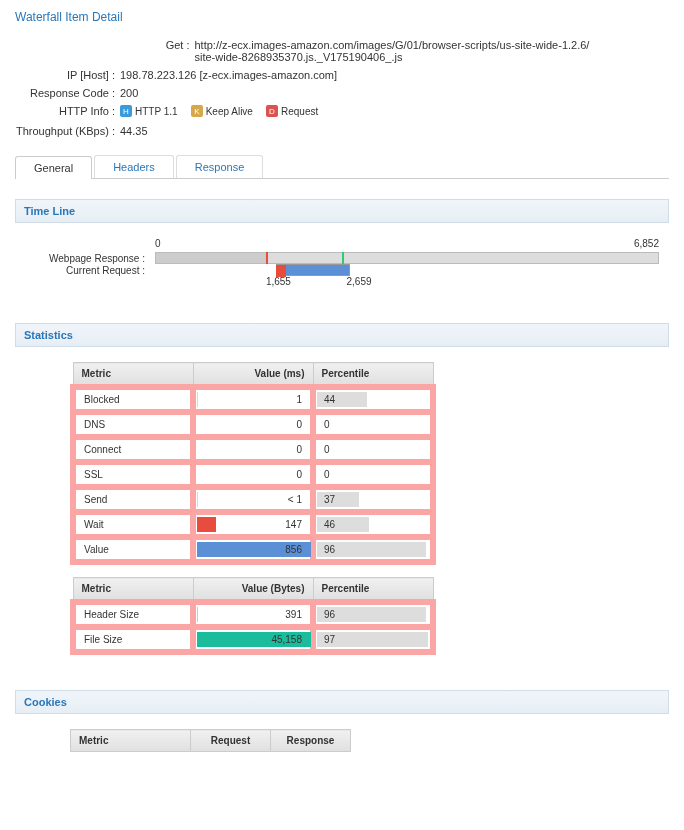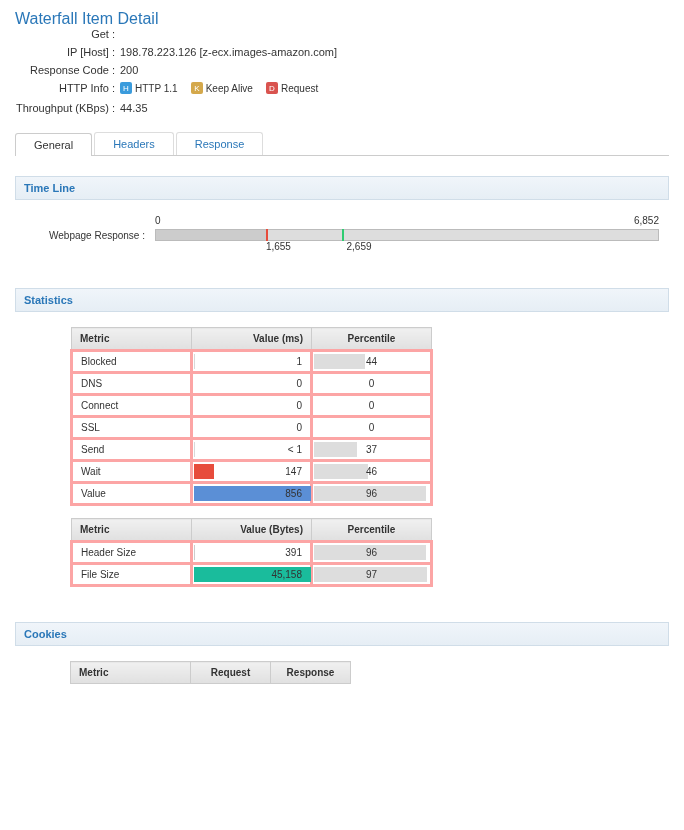--- a/index.html
+++ b/index.html
@@ -1,54 +1,55 @@
 <!DOCTYPE html>
 <html><head>
 <meta charset="utf-8">
 <style>
 * { box-sizing: border-box; margin: 0; padding: 0; }
 body { font-family: Arial, Helvetica, sans-serif; font-size: 11px; color: #333; background: #fff; width: 684px; }
 .main { padding: 10px 15px; }
-h1 { color: #2a77b8; font-size: 16px; font-weight: normal; }
-.info-row { display: flex; margin-bottom: 6px; }
+h1 { color: #2a77b8; font-size: 12px; font-weight: normal; margin-bottom: 15px; }
+.info-row { display: flex; margin-bottom: 6px; justify-content: center; }
 .info-label { width: 105px; text-align: right; padding-right: 5px; }
 .info-value { flex: 1; word-break: break-all; }
 .http-tag { display: inline-flex; align-items: center; margin-right: 10px; font-size: 10px; }
 .http-tag svg { margin-right: 3px; }
 .tabs { margin-top: 18px; border-bottom: 1px solid #ccc; display: flex; }
 .tab { padding: 5px 18px; font-size: 11px; background: #f5f5f5; border: 1px solid #ccc; border-bottom: none; margin-right: 2px; cursor: pointer; border-radius: 3px 3px 0 0; }
 .tab.active { background: #fff; position: relative; top: 1px; }
 .tab.inactive { color: #2a77b8; background: #fff; border-color: #ddd; }
 .section-header { background: linear-gradient(#f0f5fa, #e6eef5); border: 1px solid #d0dde8; color: #2a77b8; font-size: 11px; padding: 5px 8px; margin-top: 20px; font-weight: bold; }
 .section-body { padding: 15px 10px; }
 .timeline-row { display: flex; align-items: center; }
 .timeline-label { width: 130px; text-align: right; padding-right: 10px; font-size: 10px; }
 .timeline-bar-area { flex: 1; position: relative; }
 .timeline-track { height: 12px; background: #ddd; border: 1px solid #bbb; position: relative; }
 .timeline-seg { position: absolute; top: 0; bottom: 0; }
 .timeline-mark { position: absolute; top: -1px; bottom: -1px; width: 1px; }
 .timeline-axis { position: relative; height: 12px; font-size: 10px; }
 .timeline-axis span { position: absolute; }
 table { border-collapse: collapse; margin-left: 45px; }
 th { background: linear-gradient(#f0f0f0, #e0e0e0); border: 1px solid #ccc; padding: 5px 8px; font-size: 10px; font-weight: bold; text-align: center; margin-top: 24px; }
-td { border: 3px solid #fca5a5; padding: 4px 8px; font-size: 10px; }
+td { border: 6px solid #fca5a5; padding: 4px 8px; font-size: 10px; }
 .col-metric { width: 120px; text-align: left; }
 .col-value { width: 120px; text-align: right; position: relative; padding-left: 4px; }
-.col-pct { width: 120px; text-align: center; position: relative; }
+.col-pct { width: 120px; text-align: left; position: relative; }
 .bar { position: absolute; left: 1px; top: 2px; bottom: 2px; }
 .pct-bar { position: absolute; left: 1px; top: 2px; bottom: 2px; background: #ddd; }
 </style>
 </head>
 <body>
 
 <div class="main">
   <h1>Waterfall Item Detail</h1>
 
   <div class="info-row">
     <div class="info-label">Get :</div>
+    <div class="info-value" style="max-width:400px">http://z-ecx.images-amazon.com/images/G/01/browser-scripts/us-site-wide-1.2.6/site-wide-8268935370.js._V175190406_.js</div>
   </div>
   <div class="info-row">
     <div class="info-label">IP [Host] :</div>
     <div class="info-value">198.78.223.126 [z-ecx.images-amazon.com]</div>
   </div>
   <div class="info-row">
     <div class="info-label">Response Code :</div>
     <div class="info-value">200</div>
   </div>
   <div class="info-row">
@@ -97,20 +98,29 @@
     <div class="timeline-row">
       <div class="timeline-label">Webpage Response :</div>
       <div class="timeline-bar-area">
         <div class="timeline-track">
           <div class="timeline-seg" style="left:0;width:22%;background:#ccc"></div>
           <div class="timeline-mark" style="left:22%;background:#e74c3c;width:2px"></div>
           <div class="timeline-mark" style="left:37%;background:#2ecc71;width:2px"></div>
         </div>
       </div>
     </div>
+    <div class="timeline-row">
+      <div class="timeline-label">Current Request :</div>
+      <div class="timeline-bar-area">
+        <div style="height:12px;position:relative">
+          <div class="timeline-seg" style="left:24%;width:14.6%;height:12px;background:#5b8fd6;border:1px solid #999"></div>
+          <div class="timeline-seg" style="left:24%;width:2%;height:12px;background:#e74c3c;top:1px"></div>
+        </div>
+      </div>
+    </div>
     <div class="timeline-axis" style="margin-left:130px">
       <span style="left:22%">1,655</span>
       <span style="left:38%">2,659</span>
     </div>
   </div>
 
   <div class="section-header">Statistics</div>
   <div class="section-body">
     <table>
       <thead>

